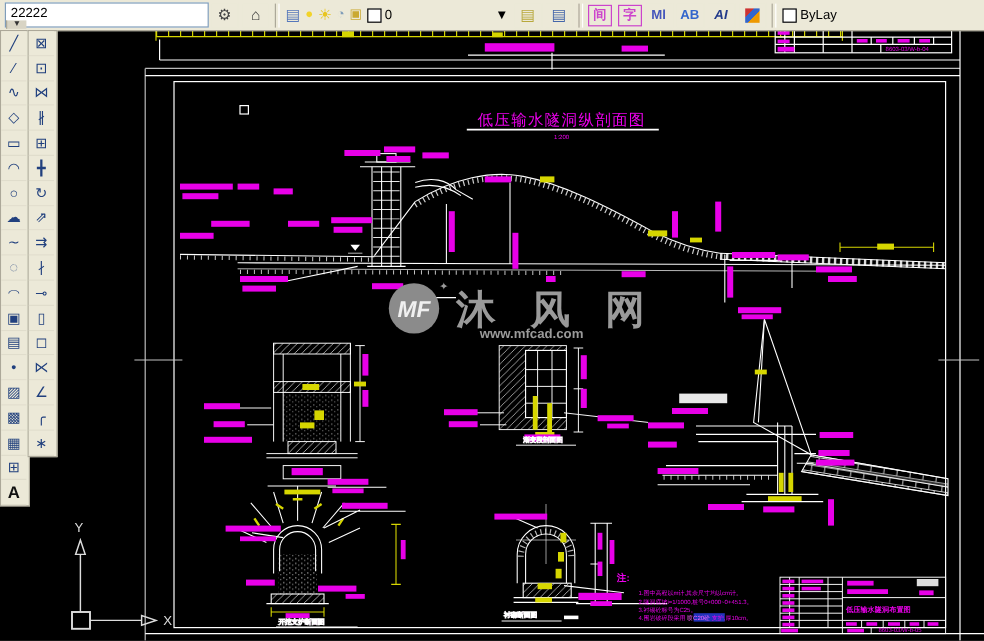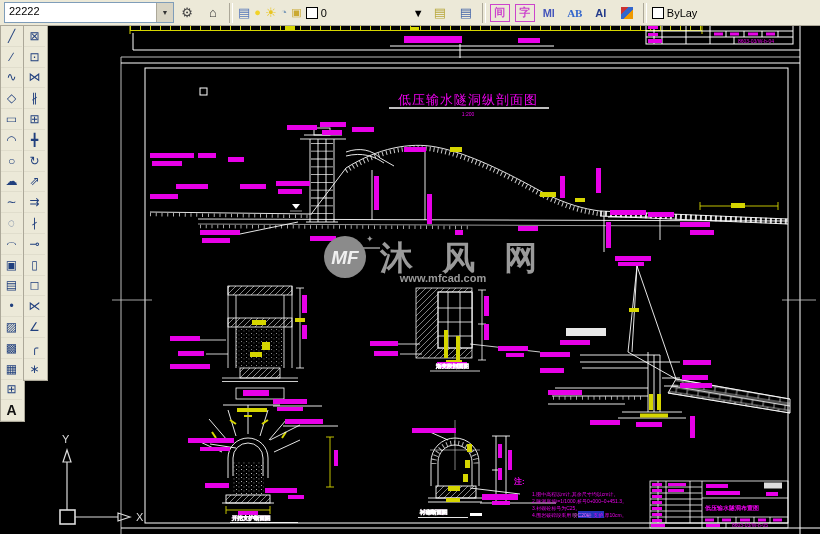--- a/index.html
+++ b/index.html
@@ -1,21 +1,21 @@
 <!DOCTYPE html>
 <html><head>
 <meta charset="utf-8">
 <style>
   html,body{margin:0;padding:0;background:#777;}
   #root{position:relative;width:820px;height:534px;overflow:hidden;background:#000;
         font-family:"Liberation Sans",sans-serif;}
   
   #toolbar{position:absolute;top:0;left:0;width:820px;height:25px;background:#ece9d8;
            border-bottom:1px solid #aca899;display:flex;align-items:center;font-size:11px;color:#000;}
-  .combo{display:flex;height:19px;margin-left:4px;border:1px solid #7f9db9;background:#fff;width:168px;}
+  .combo{display:flex;height:19px;margin-left:4px;border:1px solid #7f9db9;background:#fff;width:168px;flex-direction:column;}
   .combo .cval{flex:1;padding:2px 3px 0 4px;font-size:11px;}
   .combo .carr{width:16px;background:#d8d4c4;border-left:1px solid #aca899;display:flex;
                align-items:center;justify-content:center;font-size:7px;color:#333;}
   .tbtn{width:22px;height:20px;margin:0 1px;display:flex;align-items:center;justify-content:center;
         border:1px solid #ece9d8;font-size:13px;}
   .sep{width:2px;height:20px;border-left:1px solid #aca899;border-right:1px solid #fff;margin:0 3px;}
   .stateicon{margin:0 2px;font-size:11px;line-height:1;}
   .swatch{width:10px;height:10px;background:#fff;border:1px solid #000;display:inline-block;margin:0 3px 0 2px;}
   .txtbtn{font-size:11px;font-weight:bold;}
   .brush{width:12px;height:12px;background:linear-gradient(135deg,#c33 0 30%,#36c 30% 60%,#e90 60% 100%);}
@@ -431,24 +431,24 @@
   <div class="sep"></div>
   <div class="tbtn txtbtn" style="color:#cc44cc;border:1px solid #cc44cc;width:18px;height:16px;">
         <span>间</span>
       </div>
   <div class="tbtn txtbtn" style="color:#cc44cc;border:1px solid #cc44cc;width:18px;height:16px;margin-left:4px;">
         <span>字</span>
       </div>
   <div class="tbtn txtbtn" style="color:#4455bb;align-items:center;">
         <span>Ml</span>
       </div>
-  <div class="tbtn txtbtn" style="color:#3366cc;font-family:Liberation Serif, serif;">
+  <div class="tbtn txtbtn" style="color:#3366cc;">
         <span>AB</span>
       </div>
-  <div class="tbtn txtbtn" style="color:#223a8a;">
+  <div class="tbtn txtbtn" style="color:#223a8a;font-style:italic;">
         <span>AI</span>
       </div>
   <div class="tbtn">
         <span class="brush"></span>
       </div>
   <div class="sep"></div>
   <span class="swatch"></span>
   <span>ByLay</span>
 </div>
 

